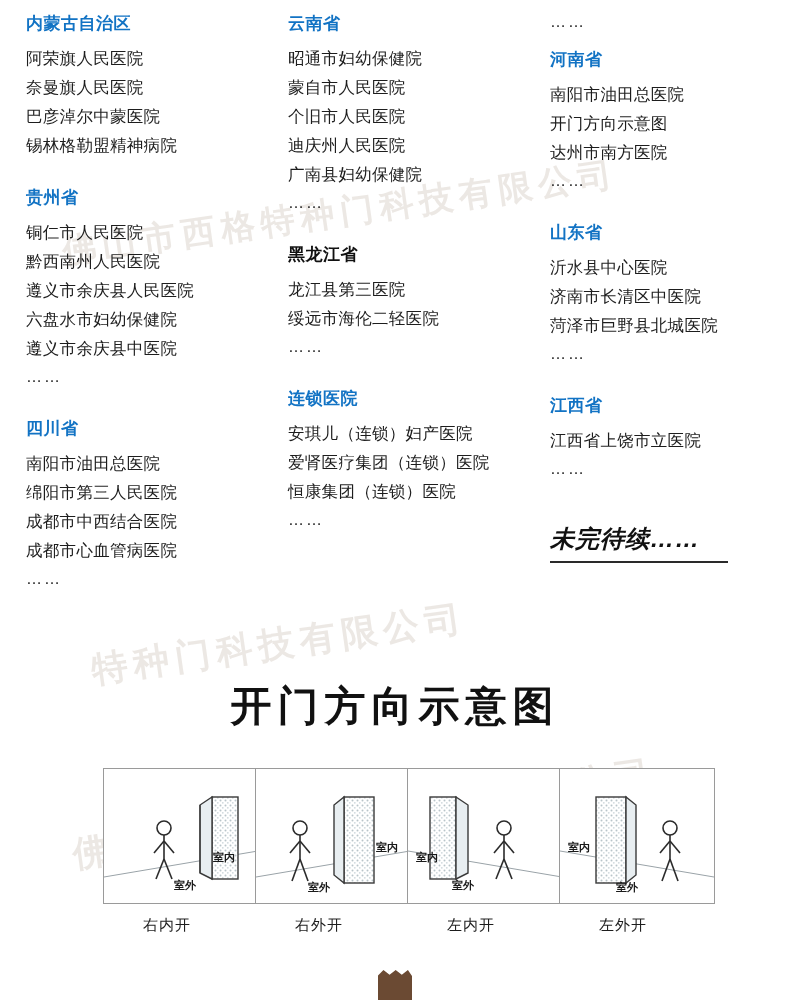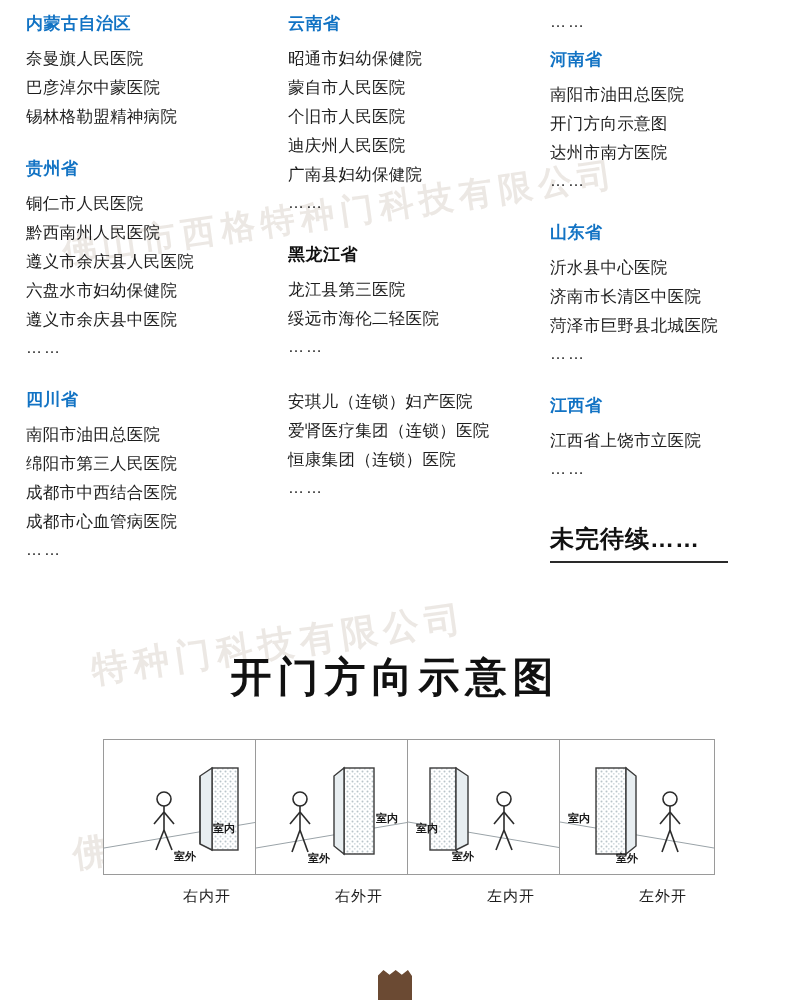--- a/index.html
+++ b/index.html
@@ -82,20 +82,21 @@
     padding-left: 0px;
     margin-bottom: 16px;
   }
   .to-be-continued {
     font-size: 24px;
     font-weight: bold;
     color: #111;
     letter-spacing: 1px;
     margin-top: 40px;
     margin-bottom: 4px;
+    font-style: italic;
   }
   .tbc-rule {
     width: 178px;
     border-bottom: 2px solid #2a2a2a;
     margin-top: 6px;
   }
 
   
   .door-section {
     position: relative;
@@ -123,21 +124,20 @@
     box-sizing: border-box;
     background: #fff;
     position: relative;
     overflow: hidden;
   }
   .door-caption {
     font-size: 15px;
     margin-top: 12px;
     color: #1d1d1d;
     letter-spacing: 1px;
-    text-align: right;
   }
   .bottom-shape {
     position: absolute;
     left: 50%;
     bottom: 0px;
     transform: translateX(-50%);
     width: 34px;
     height: 30px;
     background: #6b4a33;
     clip-path: polygon(0% 18%, 16% 0%, 34% 16%, 52% 0%, 70% 16%, 88% 0%, 100% 20%, 100% 100%, 0% 100%);
@@ -152,20 +152,21 @@
   <div class="wm-line wm2">特种门科技有限公司</div>
   <div class="wm-line wm3">佛山市西格特种门科技有限公司</div>
 </div>
 
 <div class="columns">
 
   <div class="col col-1">
 
     <div class="group">
       <div class="group-title">内蒙古自治区</div>
+      <div class="item">阿荣旗人民医院</div>
       <div class="item">奈曼旗人民医院</div>
       <div class="item">巴彦淖尔中蒙医院</div>
       <div class="item">锡林格勒盟精神病院</div>
     </div>
 
     <div class="group">
       <div class="group-title">贵州省</div>
       <div class="item">铜仁市人民医院</div>
       <div class="item">黔西南州人民医院</div>
       <div class="item">遵义市余庆县人民医院</div>
@@ -198,20 +199,21 @@
     </div>
 
     <div class="group">
       <div class="group-title dark">黑龙江省</div>
       <div class="item">龙江县第三医院</div>
       <div class="item">绥远市海伦二轻医院</div>
       <div class="dots">……</div>
     </div>
 
     <div class="group">
+      <div class="group-title">连锁医院</div>
       <div class="item">安琪儿（连锁）妇产医院</div>
       <div class="item">爱肾医疗集团（连锁）医院</div>
       <div class="item">恒康集团（连锁）医院</div>
       <div class="dots">……</div>
     </div>
 
   </div>
 
   <div class="col col-3">
 

